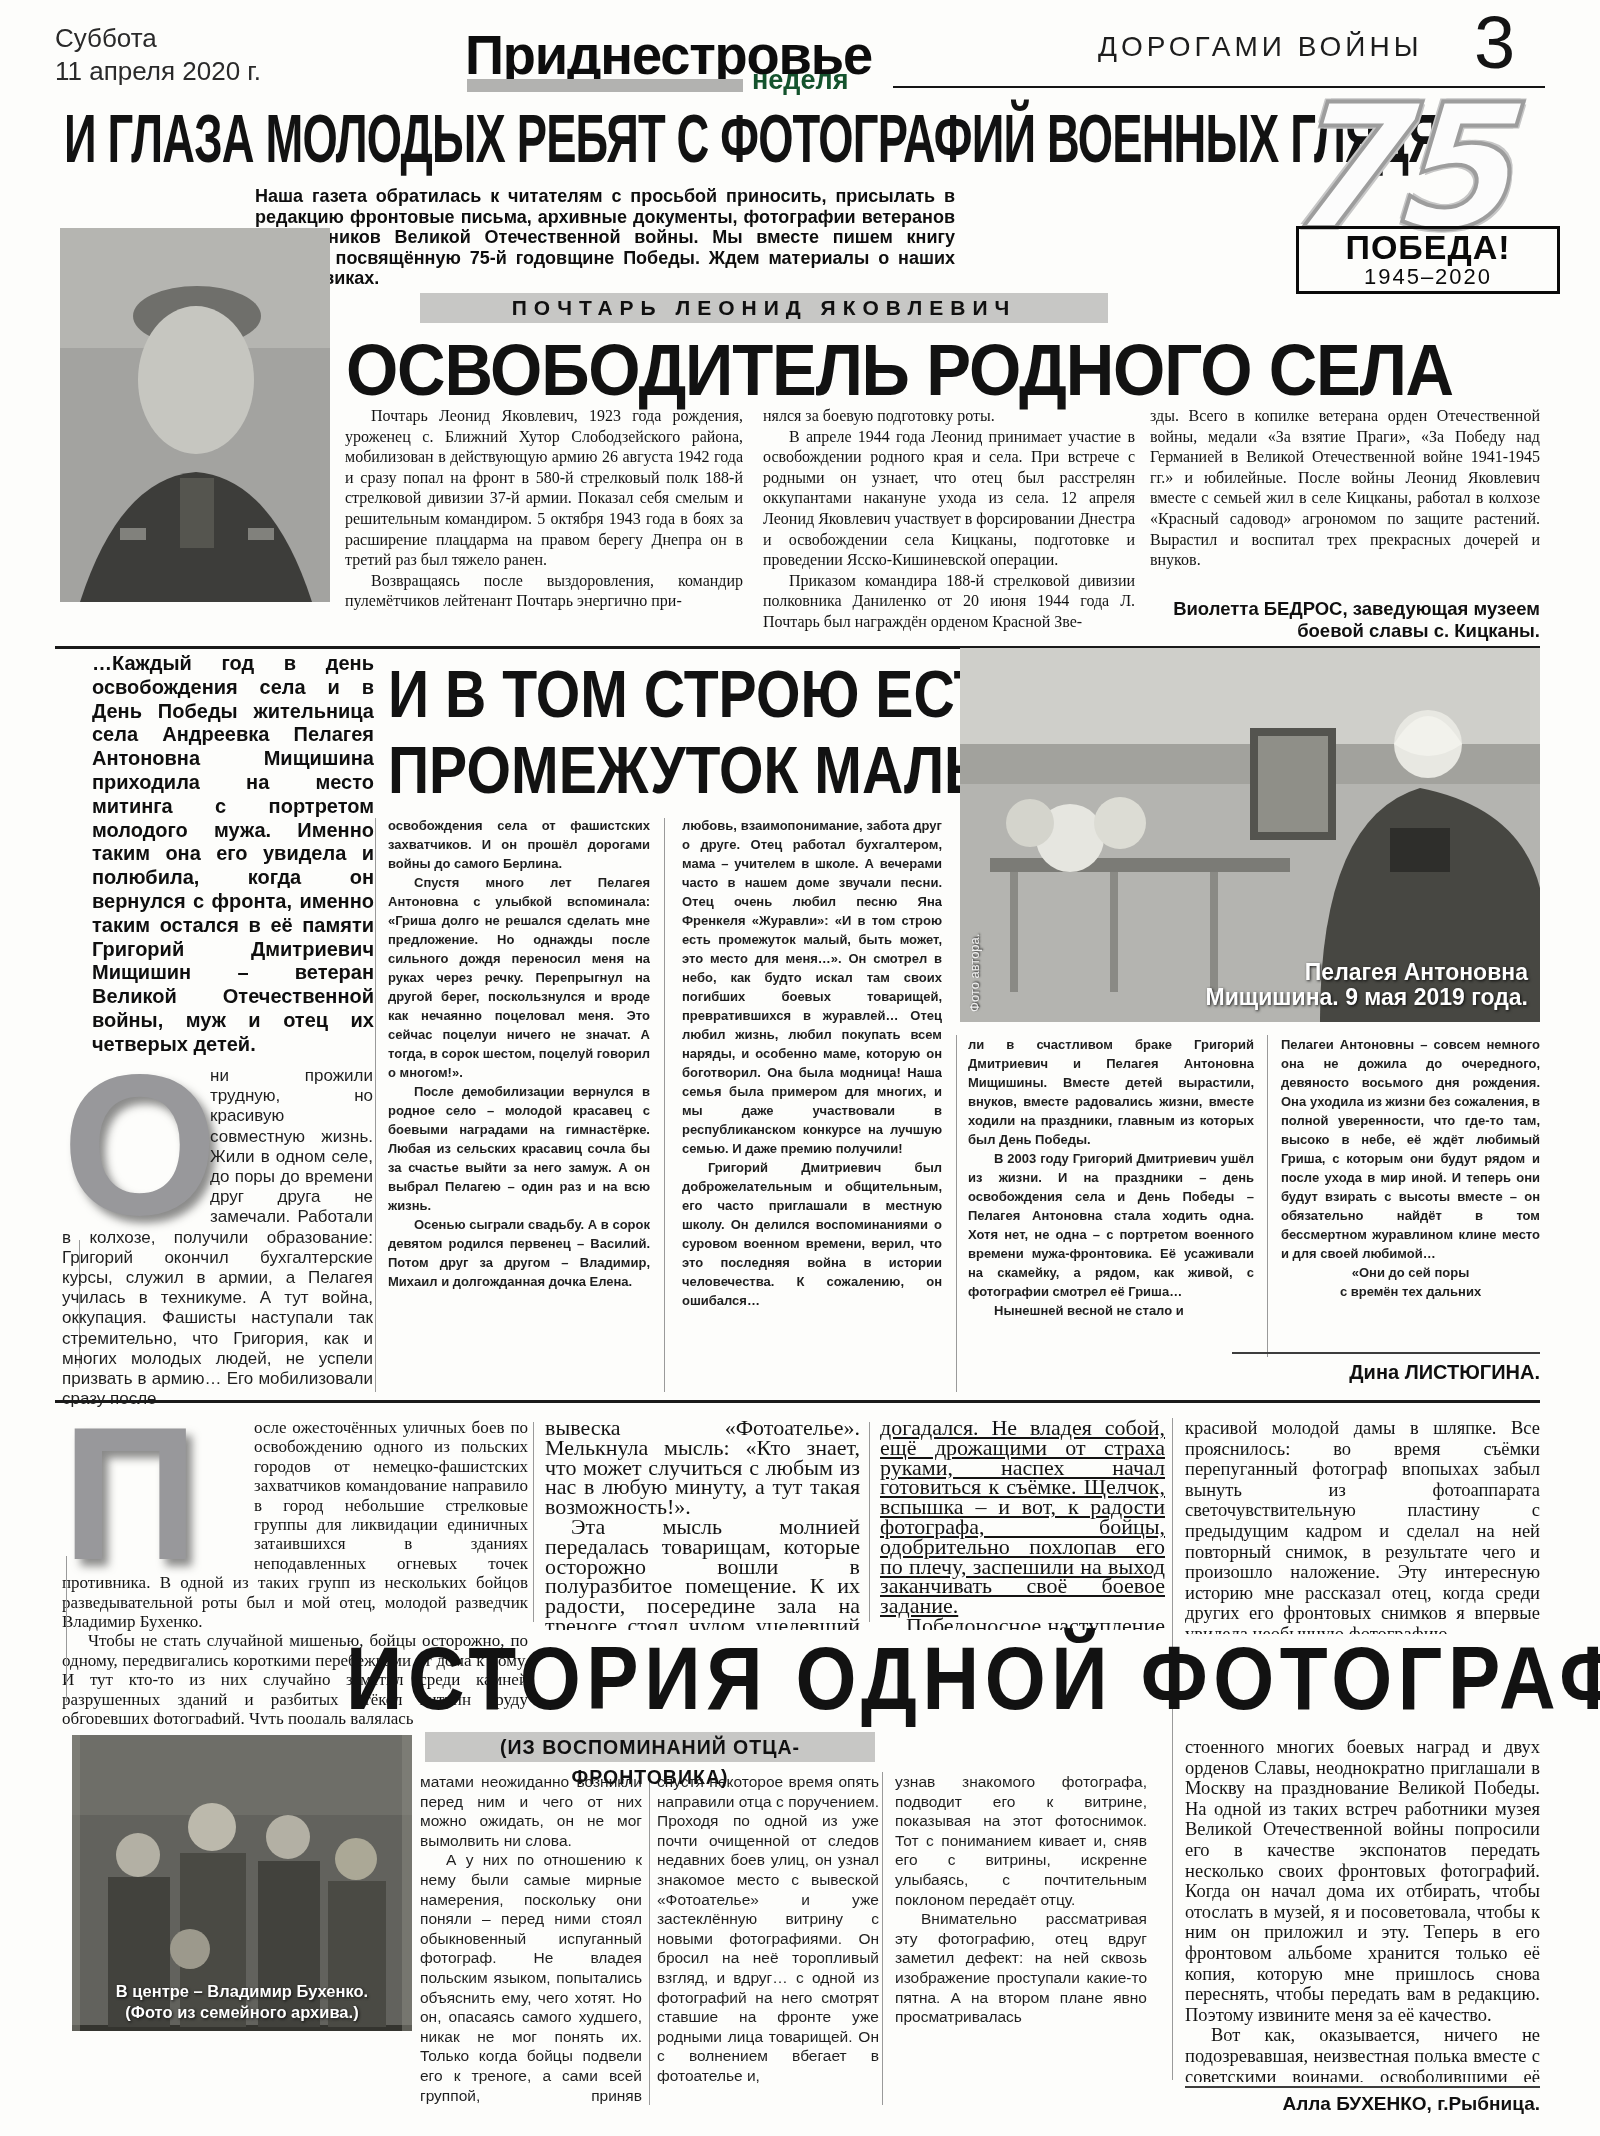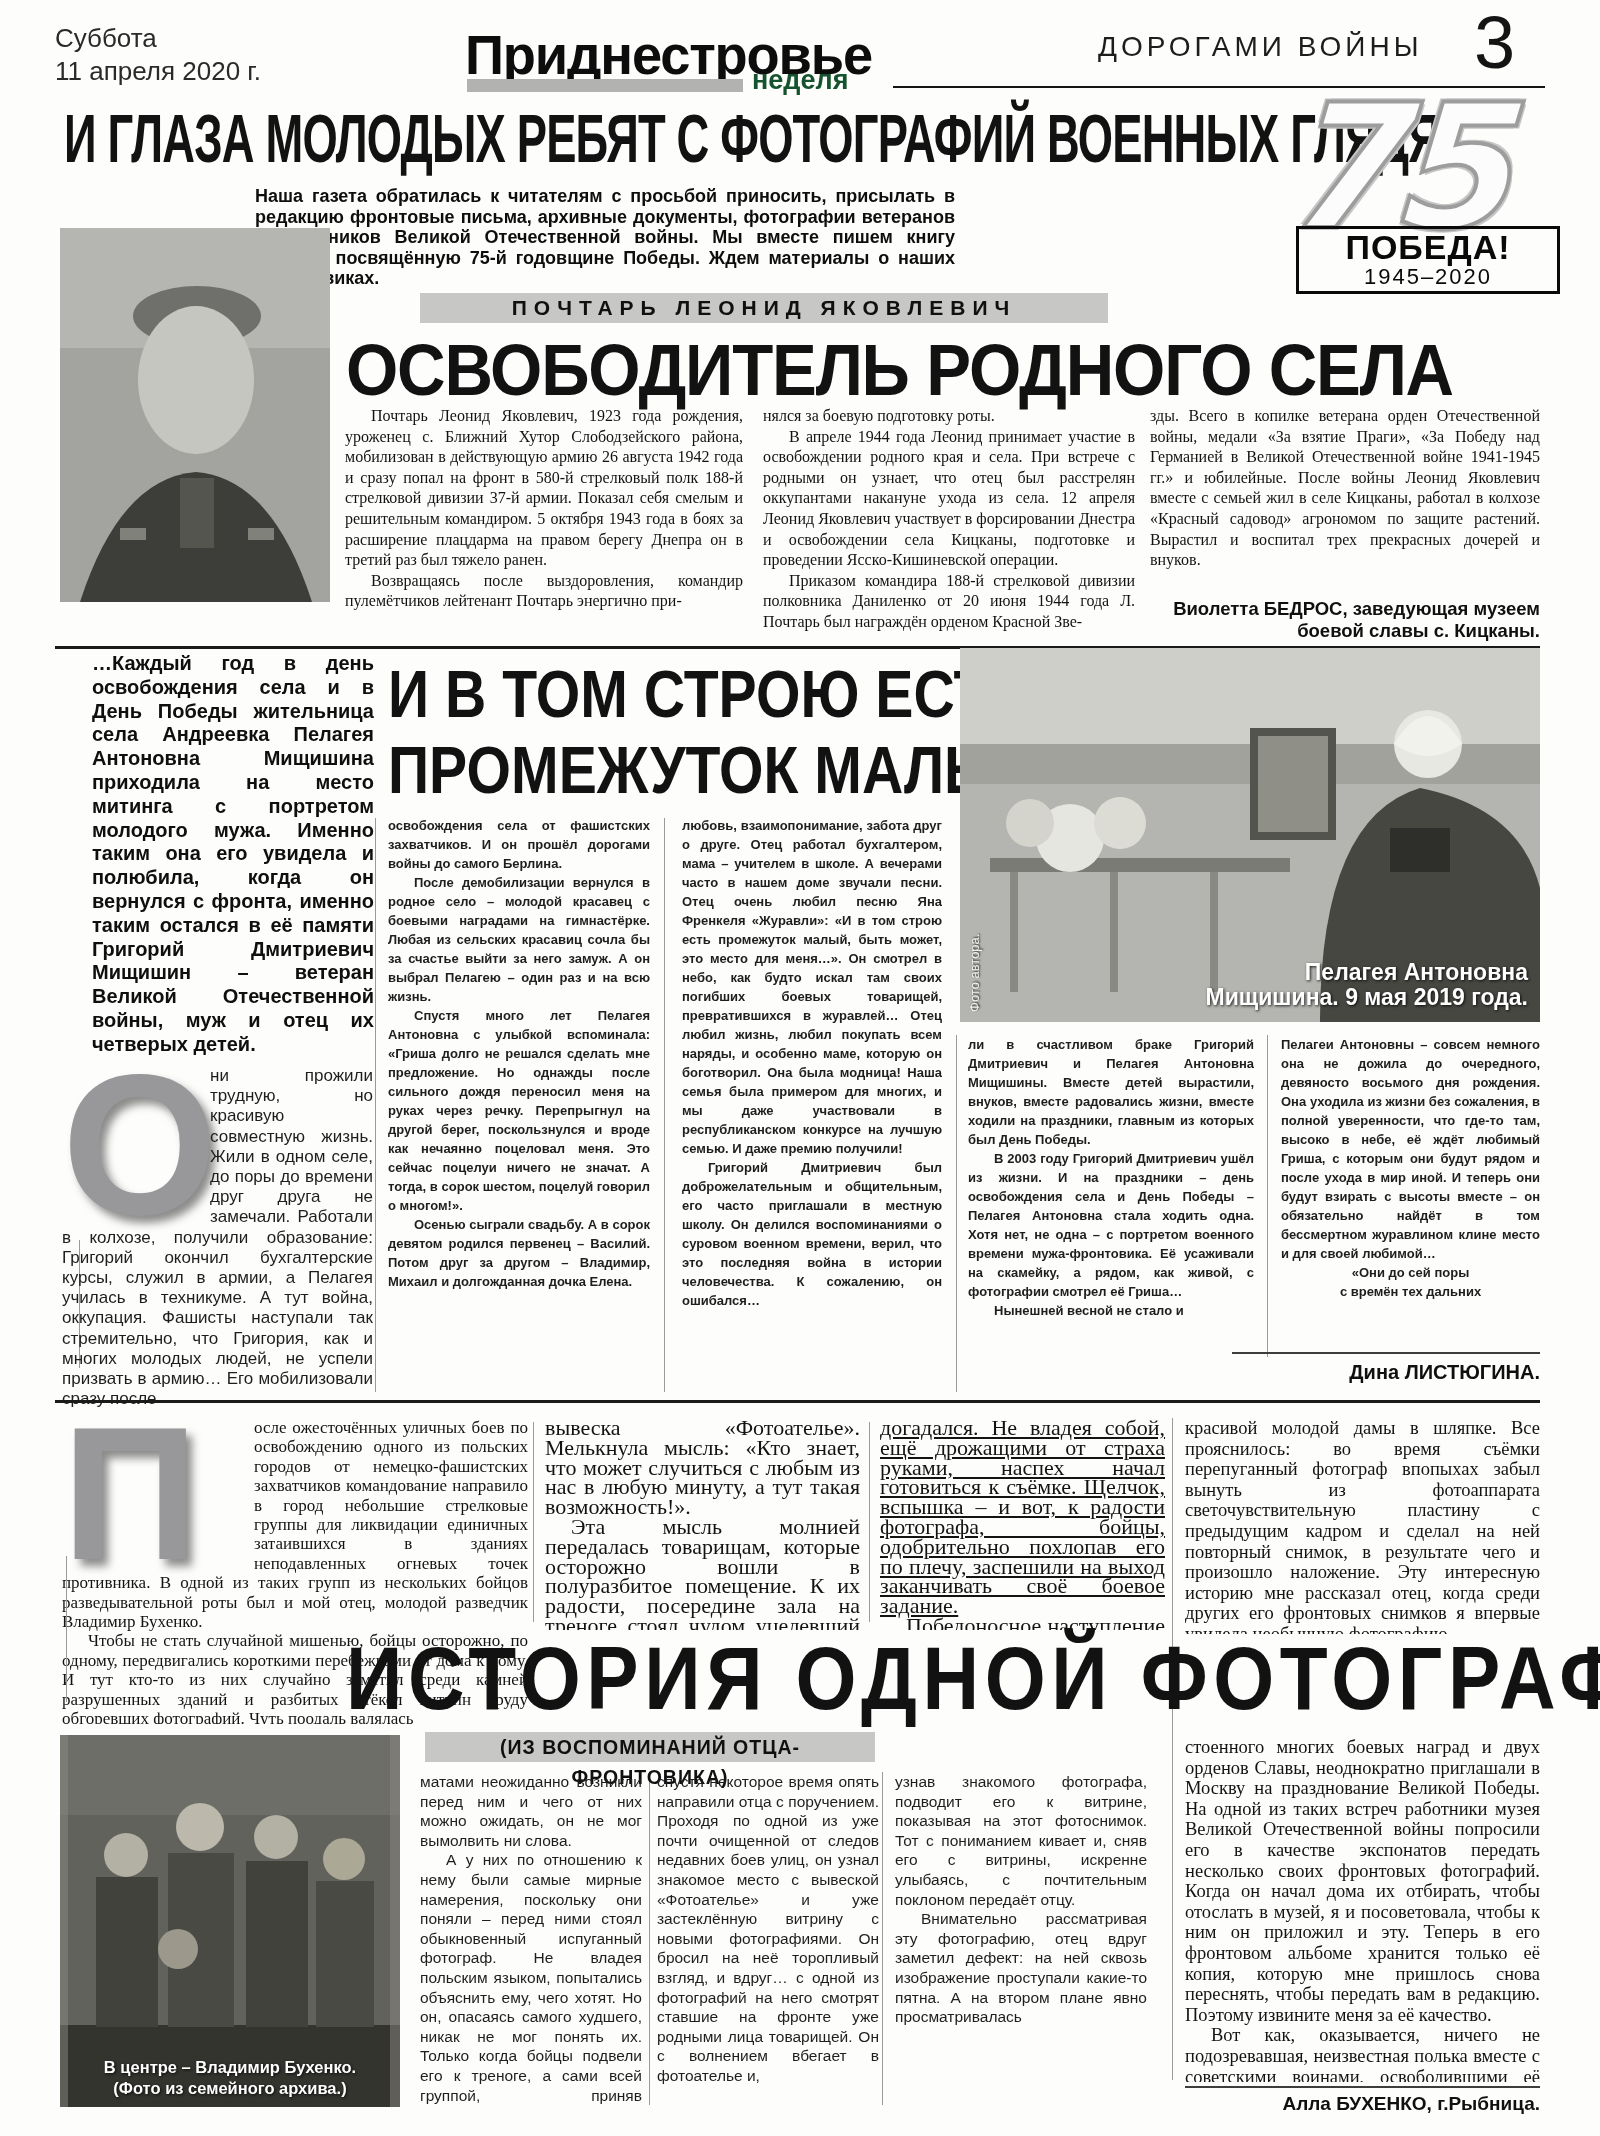--- a/index.html
+++ b/index.html
@@ -170,22 +170,22 @@
   </div>
 
   <div class="vr" style="left:375px; top:818px; height:574px;"></div>
   <div class="vr" style="left:664px; top:818px; height:574px;"></div>
   <div class="vr" style="left:956px; top:1035px; height:357px;"></div>
   <div class="vr" style="left:1267px; top:1035px; height:322px;"></div>
   <div class="vr" style="left:79px; top:1240px; height:128px;"></div>
 
   <div class="sanscol a2col" style="left:388px; top:816px; width:262px; height:578px;">
       <p>освобождения села от фашистских захватчиков. И он прошёл дорогами войны до самого Берлина.</p>
+      <p class="ind">Спустя много лет Пелагея Антоновна с улыбкой вспоминала: «Гриша долго не решался сделать мне предложение. Но однажды после сильного дождя переносил меня на руках через речку. Перепрыгнул на другой берег, поскользнулся и вроде как нечаянно поцеловал меня. Это сейчас поцелуи ничего не значат. А тогда, в сорок шестом, поцелуй говорил о многом!».</p>
       <p class="ind">После демобилизации вернулся в родное село – молодой красавец с боевыми наградами на гимнастёрке. Любая из сельских красавиц сочла бы за счастье выйти за него замуж. А он выбрал Пелагею – один раз и на всю жизнь.</p>
-      <p class="ind">Спустя много лет Пелагея Антоновна с улыбкой вспоминала: «Гриша долго не решался сделать мне предложение. Но однажды после сильного дождя переносил меня на руках через речку. Перепрыгнул на другой берег, поскользнулся и вроде как нечаянно поцеловал меня. Это сейчас поцелуи ничего не значат. А тогда, в сорок шестом, поцелуй говорил о многом!».</p>
       <p class="ind">Осенью сыграли свадьбу. А в сорок девятом родился первенец – Василий. Потом друг за другом – Владимир, Михаил и долгожданная дочка Елена.</p>
     </div>
   <div class="sanscol a2col" style="left:682px; top:816px; width:260px; height:578px;">
       <p>любовь, взаимопонимание, забота друг о друге. Отец работал бухгалтером, мама – учителем в школе. А вечерами часто в нашем доме звучали песни. Отец очень любил песню Яна Френкеля «Журавли»: «И в том строю есть промежуток малый, быть может, это место для меня…». Он смотрел в небо, как будто искал там своих погибших боевых товарищей, превратившихся в журавлей… Отец любил жизнь, любил покупать всем наряды, и особенно маме, которую он боготворил. Она была модница! Наша семья была примером для многих, и мы даже участвовали в республиканском конкурсе на лучшую семью. И даже премию получили!</p>
       <p class="ind">Григорий Дмитриевич был доброжелательным и общительным, его часто приглашали в местную школу. Он делился воспоминаниями о суровом военном времени, верил, что это последняя война в истории человечества. К сожалению, он ошибался…</p>
     </div>
   <div class="sanscol a2col" style="left:968px; top:1035px; width:286px; height:357px;">
       <p>ли в счастливом браке Григорий Дмитриевич и Пелагея Антоновна Мищишины. Вместе детей вырастили, внуков, вместе радовались жизни, вместе ходили на праздники, главным из которых был День Победы.</p>
       <p class="ind">В 2003 году Григорий Дмитриевич ушёл из жизни. И на праздники – день освобождения села и День Победы – Пелагея Антоновна стала ходить одна. Хотя нет, не одна – с портретом военного времени мужа-фронтовика. Её усаживали на скамейку, а рядом, как живой, с фотографии смотрел её Гриша…</p>
       <p class="ind">Нынешней весной не стало и</p>
@@ -228,21 +228,21 @@
       <p>догадался. Не владея собой, ещё дрожащими от страха руками, наспех начал готовиться к съёмке. Щелчок, вспышка – и вот, к радости фотографа, бойцы, одобрительно похлопав его по плечу, заспешили на выход заканчивать своё боевое задание.</p>
       <p class="ind">Победоносное наступление советских войск на запад продолжалось. От фашистов стремительно, один за другим, освобождались города и целые страны. Далеко позади за линией фронта остался и тот польский город, куда</p>
     </div>
   <div class="serifcol a3serif" style="left:1185px; top:1418px; width:355px; height:216px;">
       <p>красивой молодой дамы в шляпке. Все прояснилось: во время съёмки перепуганный фотограф впопыхах забыл вынуть из фотоаппарата светочувствительную пластину с предыдущим кадром и сделал на ней повторный снимок, в результате чего и произошло наложение. Эту интересную историю мне рассказал отец, когда среди других его фронтовых снимков я впервые увидела необычную фотографию.</p>
     </div>
 
   <div class="hl hl-a3">ИСТОРИЯ ОДНОЙ ФОТОГРАФИИ</div>
   <div class="kicker kicker-a3">(ИЗ ВОСПОМИНАНИЙ ОТЦА-ФРОНТОВИКА)</div>
 
-  <div class="photo" style="left:60px; top:1735px; width:340px; height:372px;">
+  <div class="photo" style="left:72px; top:1735px; width:340px; height:296px;">
     <svg width="340" height="372" viewBox="0 0 340 372">
       <rect width="340" height="372" fill="#62625d"></rect>
       <rect width="340" height="80" fill="#6e6e68"></rect>
       <rect y="290" width="340" height="82" fill="#34342f"></rect>
       <circle cx="66" cy="120" r="22" fill="#b3b0a4"></circle>
       <circle cx="140" cy="92" r="24" fill="#bcb9ac"></circle>
       <circle cx="216" cy="102" r="22" fill="#b3b0a4"></circle>
       <circle cx="284" cy="124" r="21" fill="#aba896"></circle>
       <rect x="36" y="142" width="62" height="150" fill="#42423d"></rect>
       <rect x="108" y="118" width="66" height="174" fill="#4a4a44"></rect>

